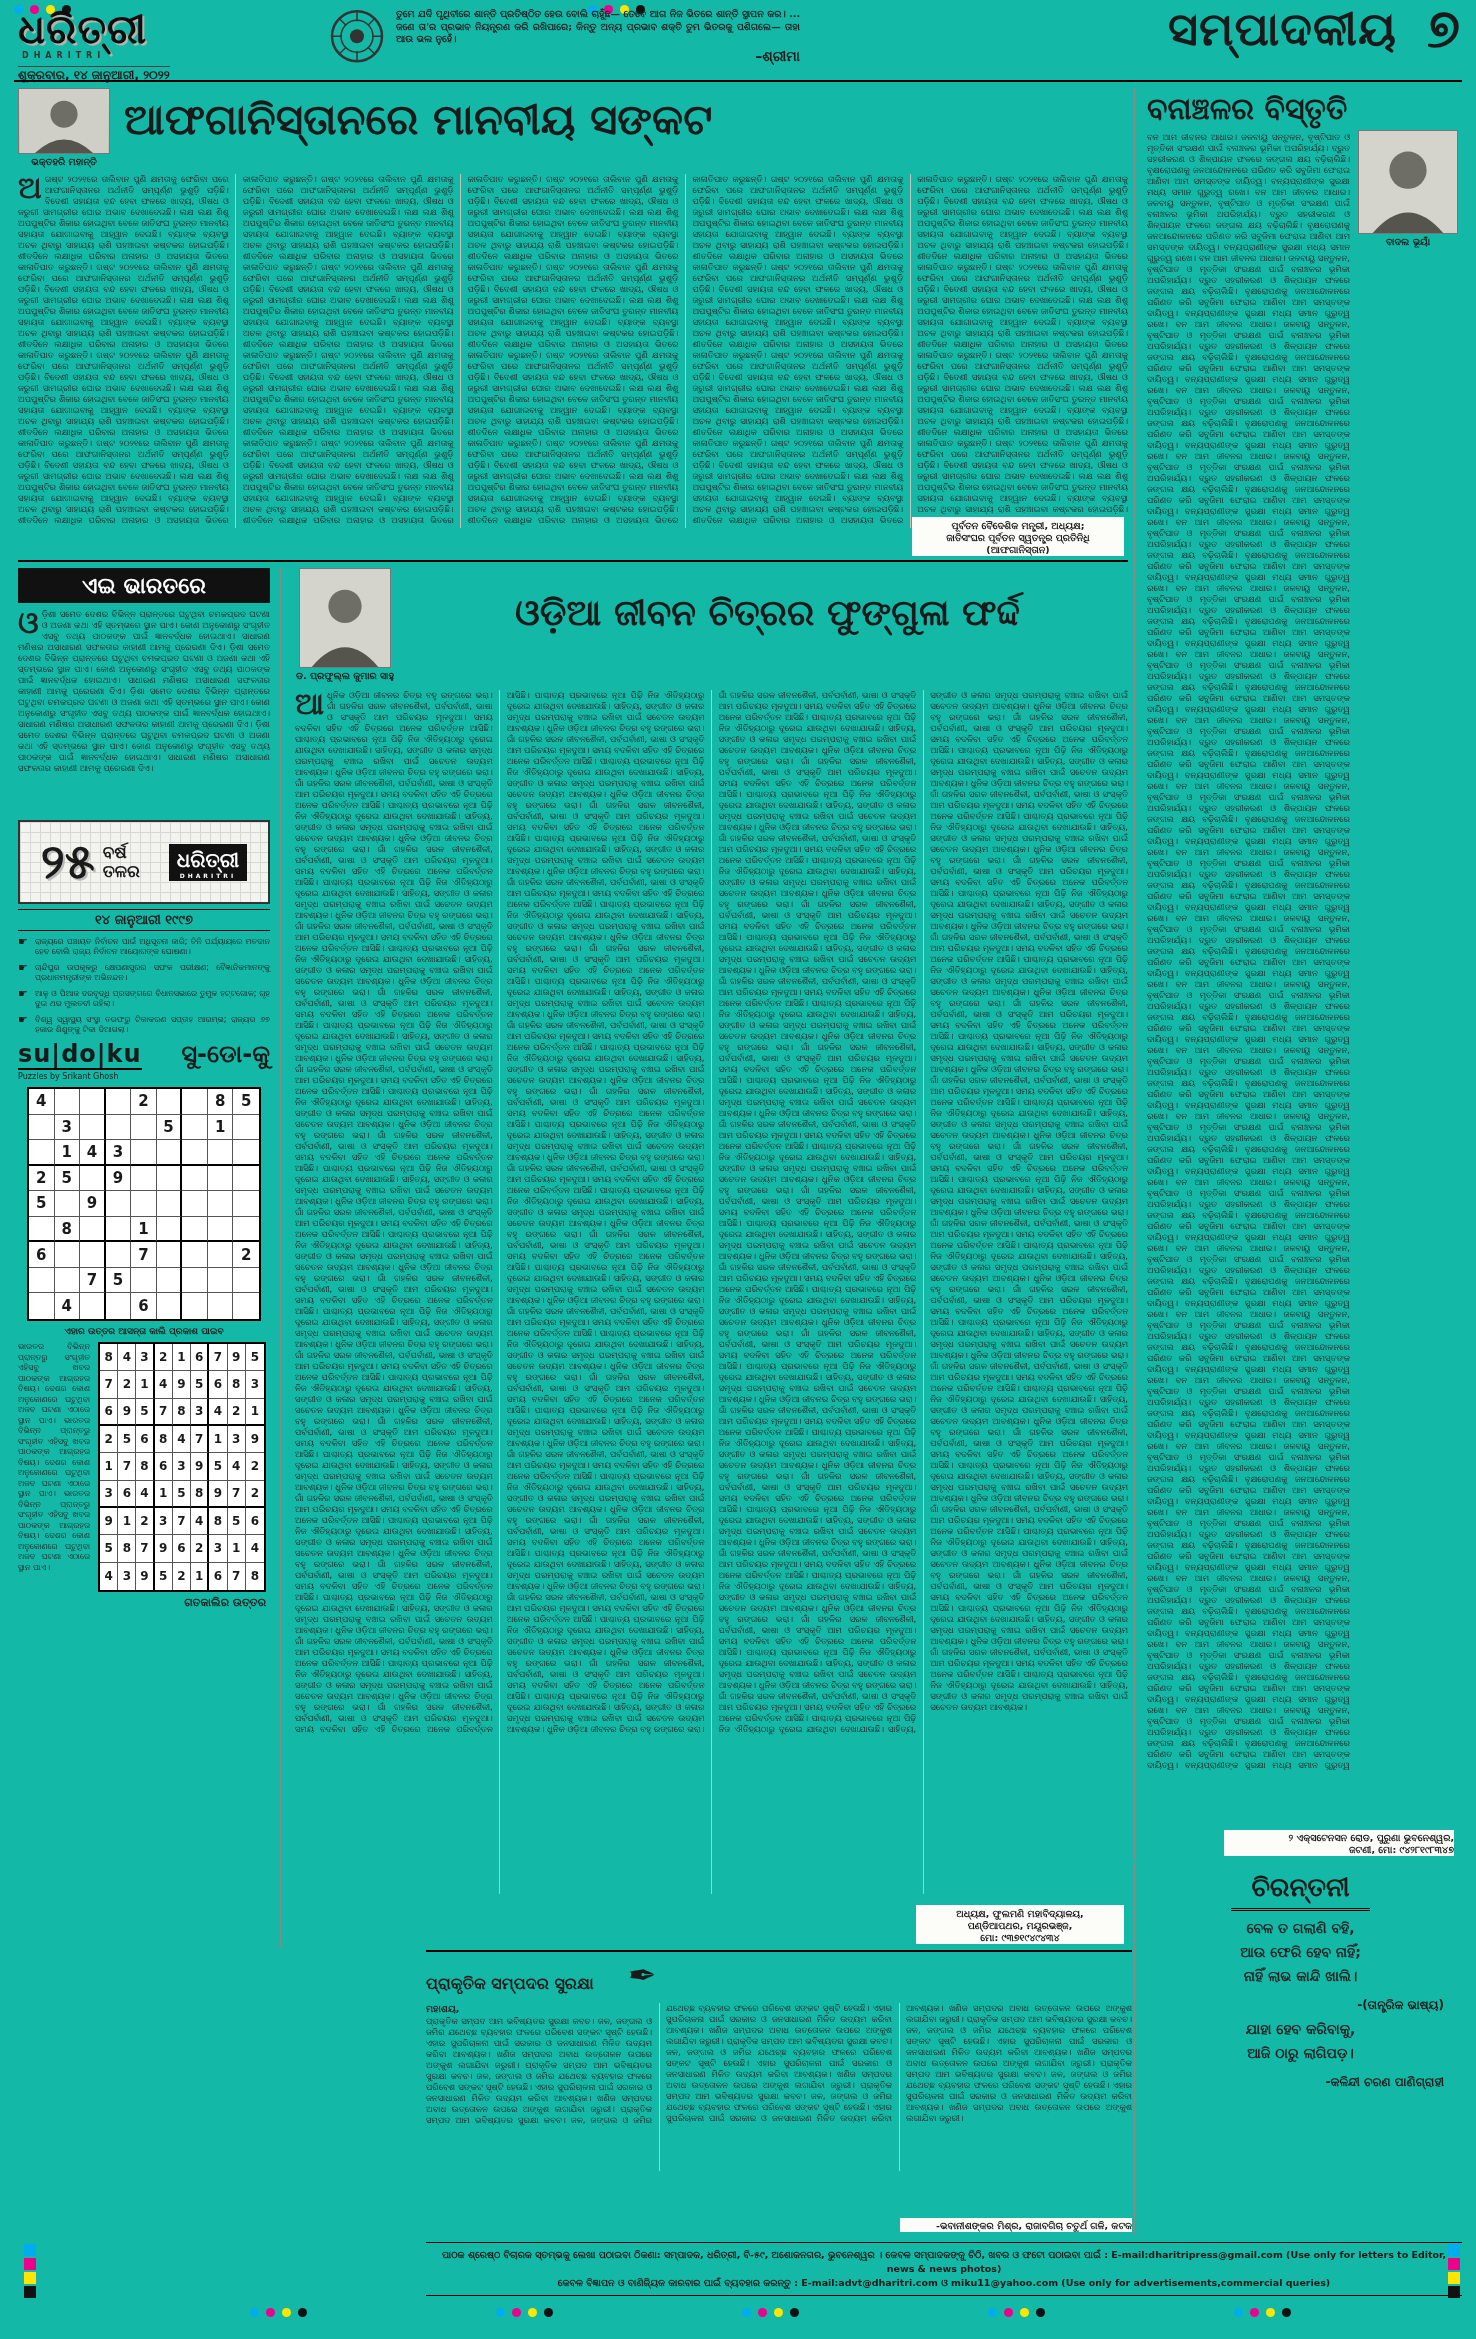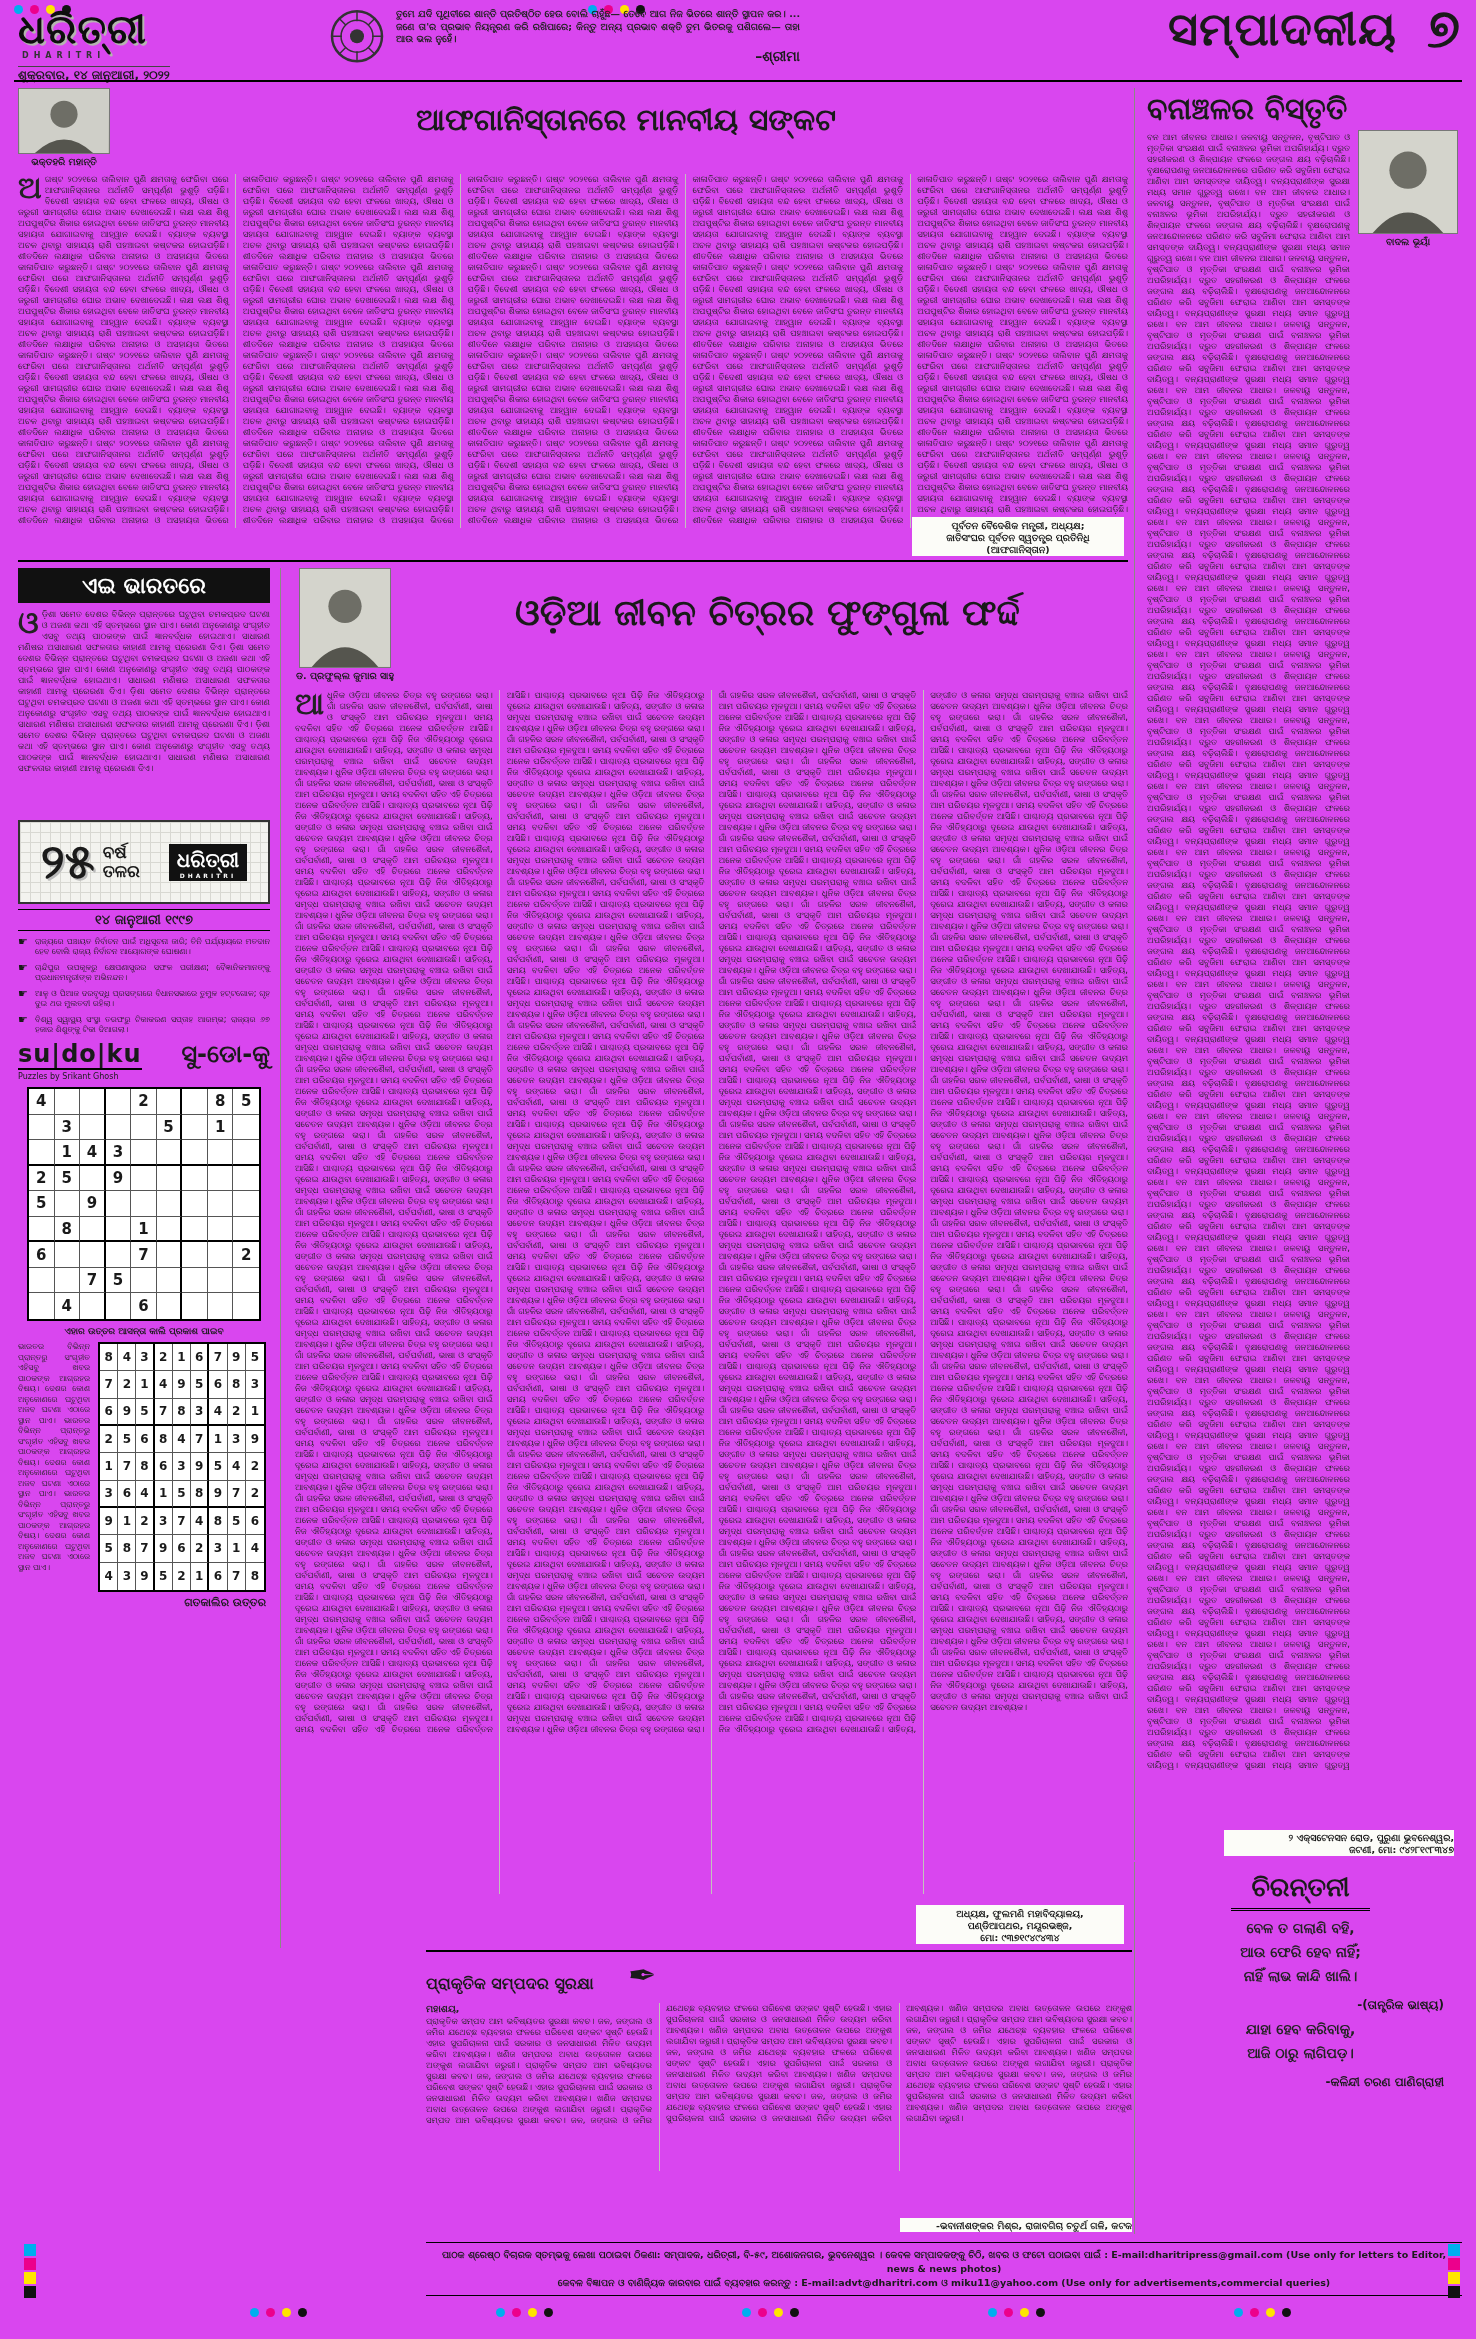--- a/index.html
+++ b/index.html
@@ -1,18 +1,18 @@
 <!DOCTYPE html>
 <html><head>
 <meta charset="utf-8">
 <style>
   * { margin:0; padding:0; box-sizing:border-box; }
   html,body { background:#e8e8e4; }
   body { font-family:"DejaVu Sans","Liberation Sans",sans-serif; color:#1a1a1a; }
-  .page { position:relative; width:1476px; height:2339px; background:#d946ef; margin:0 auto; overflow:hidden; }
+  .page { position:relative; width:1476px; height:2339px; background:#14b8a6; margin:0 auto; overflow:hidden; }
 
   
   .dots { position:absolute; display:flex; gap:7px; }
   .dot { width:9px; height:9px; border-radius:50%; background:#999; }
   .cstrip { position:absolute; display:flex; flex-direction:column; gap:2px; }
   .csq { width:12px; height:12px; }
 
   
   .masthead { position:absolute; left:18px; top:8px; width:260px; }
   .mh-logo { font-size:40px; font-weight:bold; letter-spacing:1px; color:#0d0d0d; text-shadow:2px 2px 0 #b5b5b0; line-height:42px; }
@@ -33,21 +33,21 @@
   .dropcap { float:left; font-size:30px; line-height:27px; font-weight:bold; padding:0 3px 0 0; }
   .photo { background:linear-gradient(180deg,#dcdcd6,#a8a8a0); border:1px solid #777; }
   .photo svg { display:block; width:100%; height:100%; }
   .caption { font-size:9.5px; font-weight:bold; text-align:center; margin-top:2px; }
 
   
   .main-article { position:absolute; left:18px; top:88px; width:1110px; height:470px; }
   .ma-head { display:flex; gap:14px; }
   .ma-fig { width:92px; flex:0 0 92px; }
   .ma-fig .photo { width:92px; height:66px; }
-  .ma-headline { flex:1; text-align:center; font-size:30px; font-weight:bold; padding-top:8px; line-height:48px; }
+  .ma-headline { flex:1; text-align:left; font-size:42px; font-weight:bold; padding-top:8px; line-height:48px; }
   .ma-body { margin-top:6px; height:354px; columns:5; column-gap:14px; column-rule:1px solid #c2c2bc; overflow:hidden; }
   .ma-credit { position:absolute; right:4px; bottom:2px; width:212px; text-align:center; font-weight:bold; font-size:9.5px; line-height:12px; background:#fcfcf8; padding-top:3px; }
 
   
   .right-col { position:absolute; left:1134px; top:88px; width:328px; height:1772px; border-left:1px solid #8a8a84; padding:4px 4px 0 12px; }
   .rc-head { font-size:30px; font-weight:bold; line-height:34px; }
   .rc-fig { float:right; width:100px; margin:4px 0 4px 8px; }
   .rc-fig .photo { width:100px; height:104px; }
   .rc-body { margin-top:6px; height:1638px; overflow:hidden; }
   .rc-credit { position:absolute; right:8px; bottom:4px; width:230px; text-align:right; font-weight:bold; font-size:9.5px; line-height:12px; background:#fcfcf8; padding-top:2px; }

